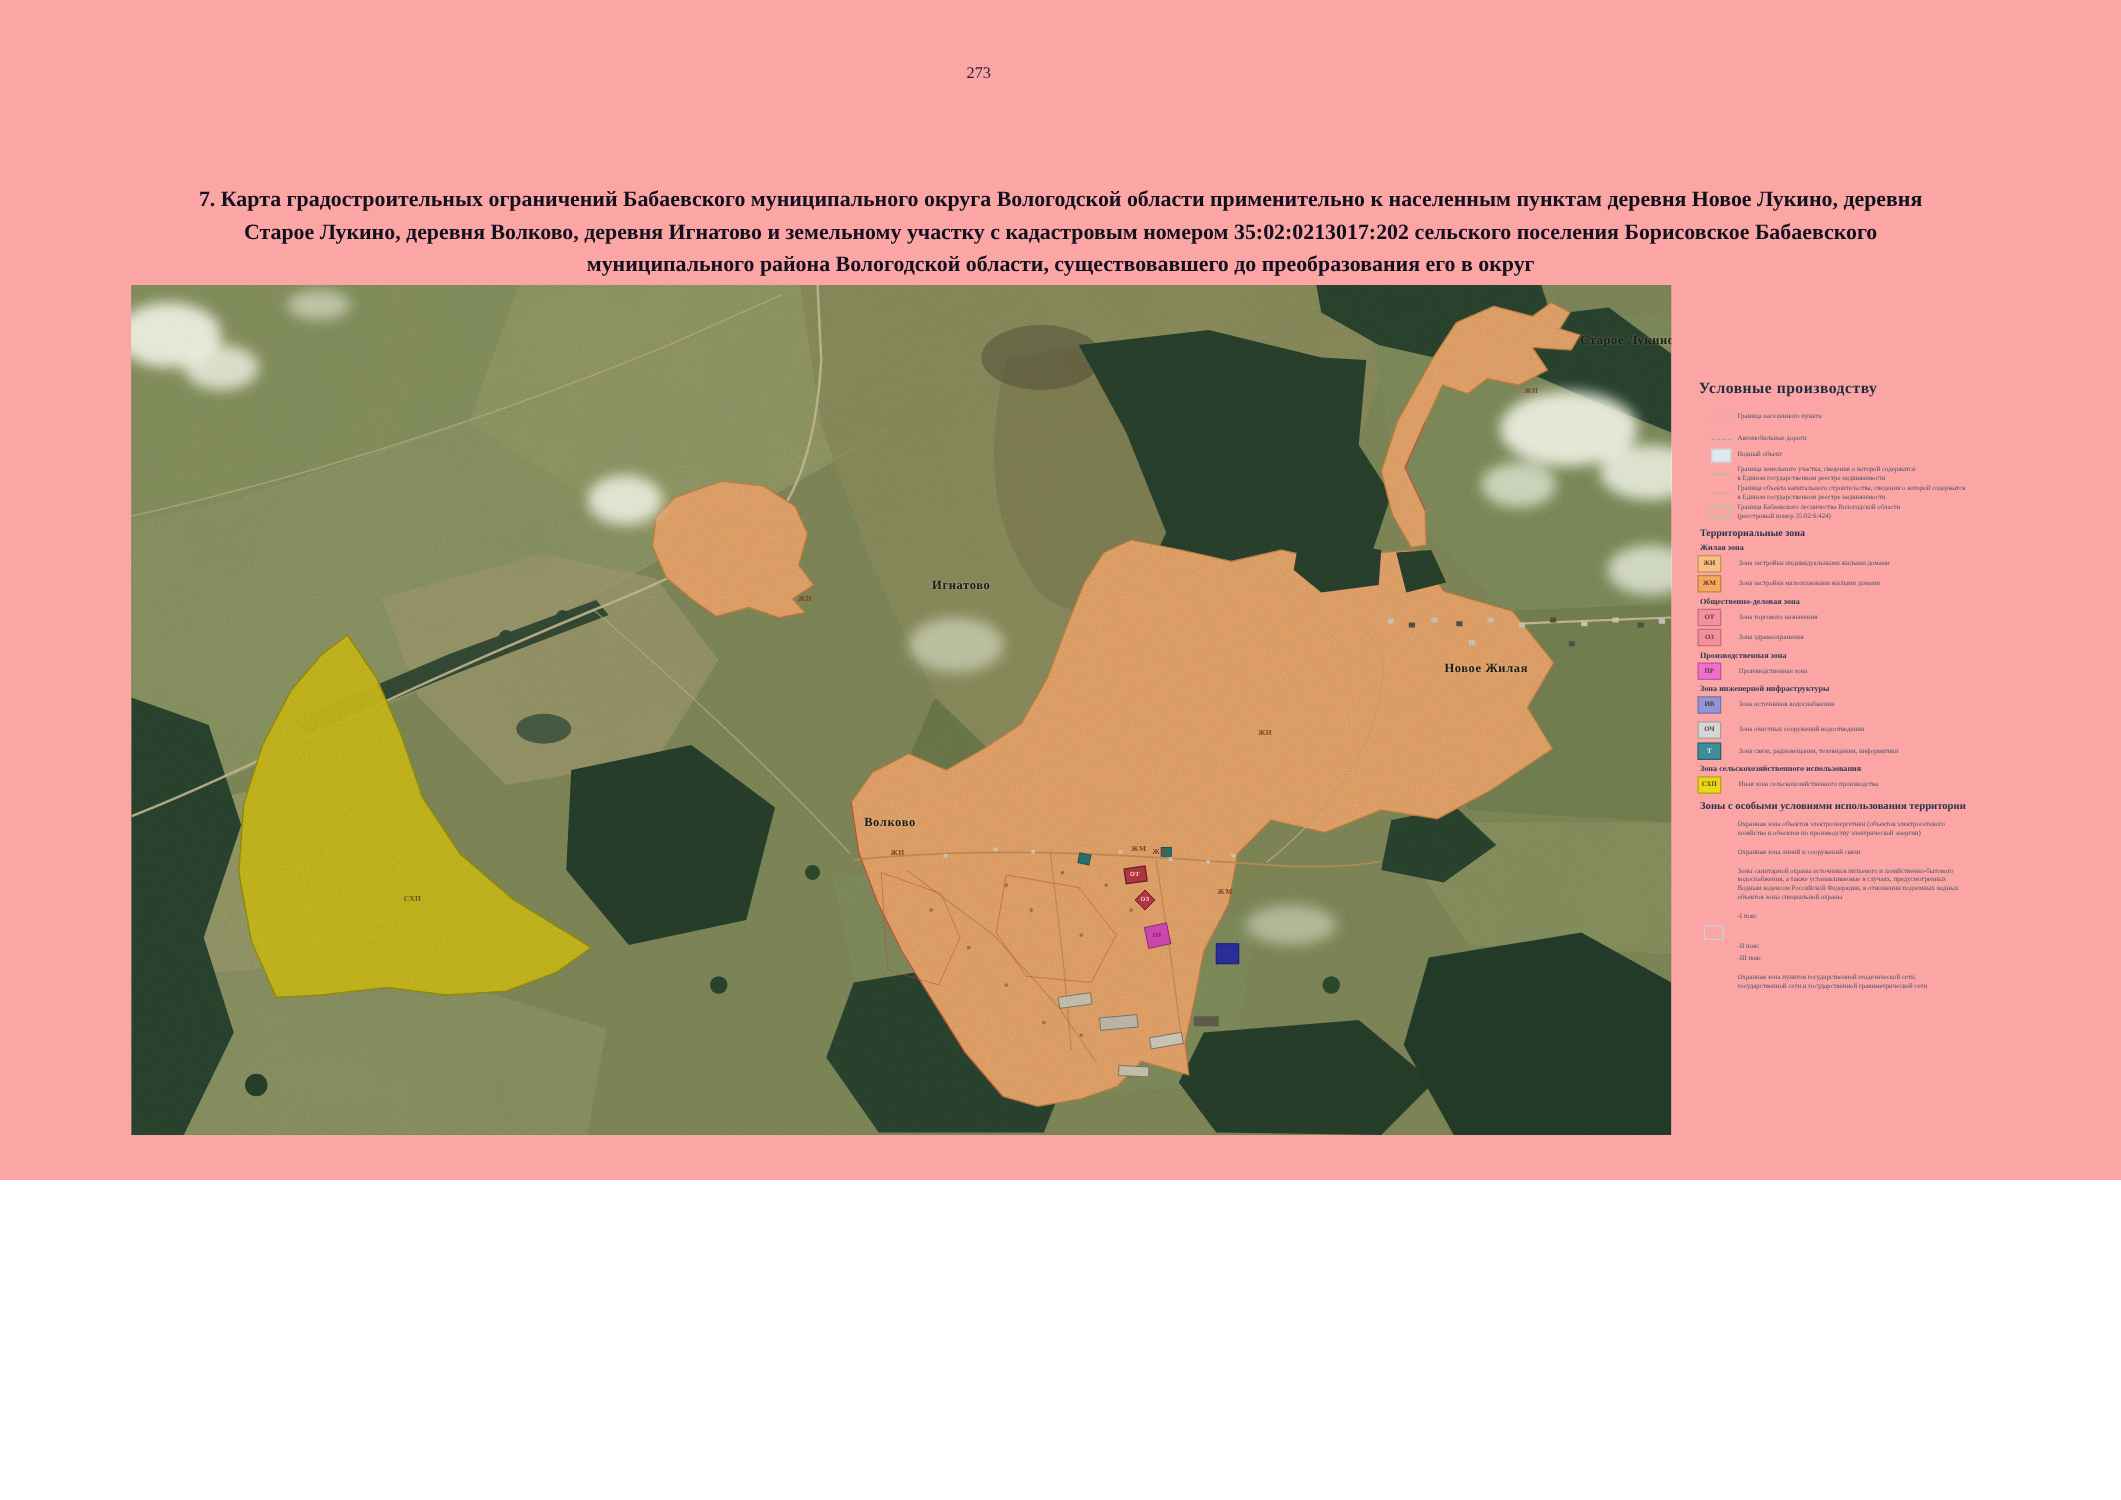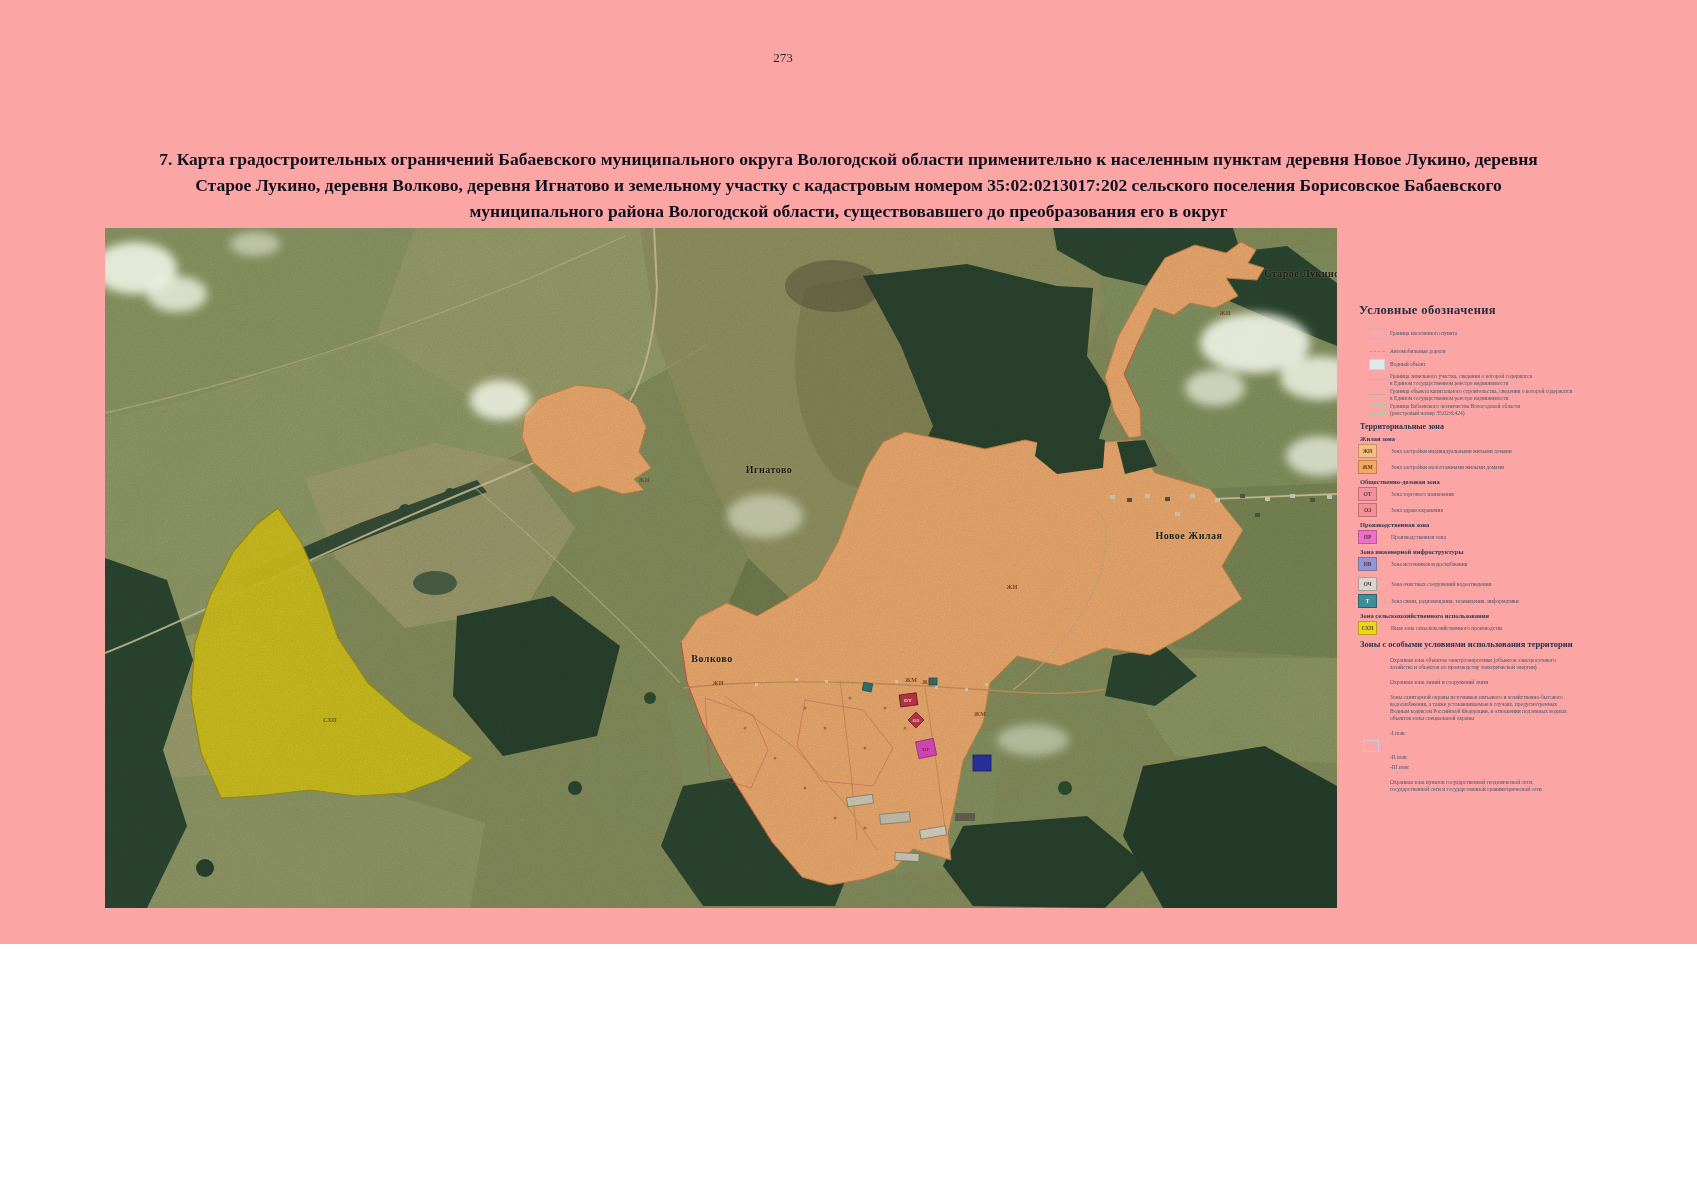--- a/index.html
+++ b/index.html
@@ -235,21 +235,21 @@
     <span class="mark" style="left: 806px; top: 452px;">ЖМ</span>
     <span class="mark" style="left: 823px; top: 454px;">ЖМ</span>
     <span class="mark" style="left: 875px; top: 486px;">ЖМ</span>
     <span class="mark mark-skhp" style="left: 225px; top: 492px;">СХП</span>
     <span class="mark mark-ot" style="left: 803px; top: 472px;">ОТ</span>
     <span class="mark mark-oz" style="left: 811px; top: 492px;">ОЗ</span>
     <span class="mark mark-pr" style="left: 821px; top: 521px;">ПР</span>
   </div>
 
   <div class="legend">
-    <div class="ltitle">Условные обозначения</div>
+    <div class="ltitle">Условные производству</div>
 
     <div class="brow" style="margin-top:2px">
       <span class="bsw bsw1"></span>
       <span class="btxt">Граница населенного пункта</span>
     </div>
     <div class="brow" style="margin-top:5px">
       <span class="bsw bsw2 bsw-line"></span>
       <span class="btxt">Автомобильные дороги</span>
     </div>
     <div class="brow">

